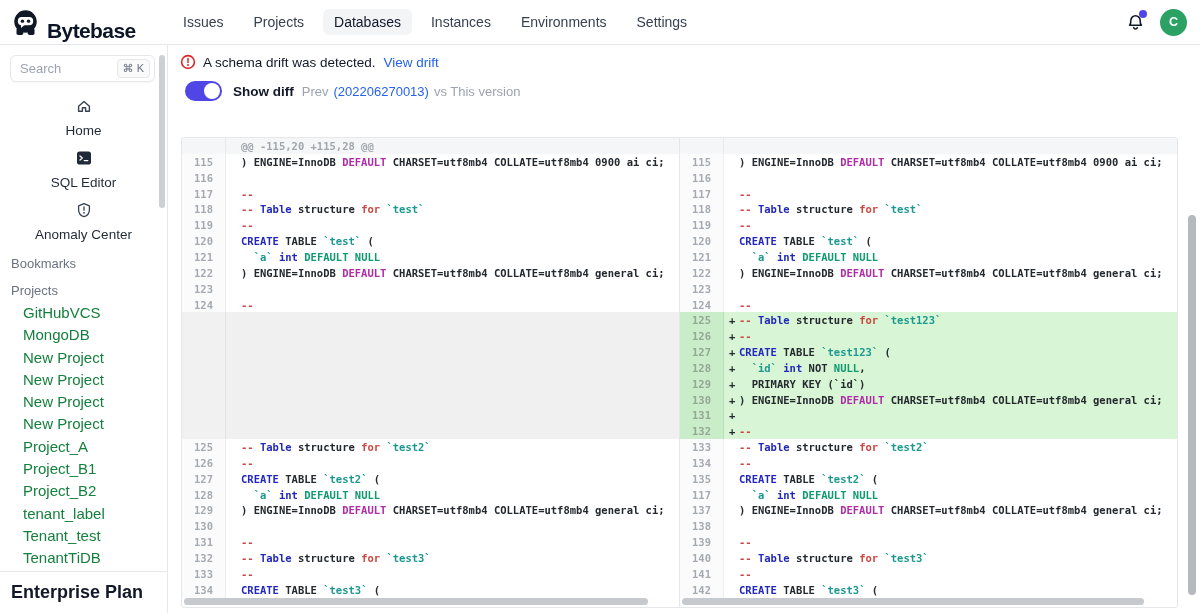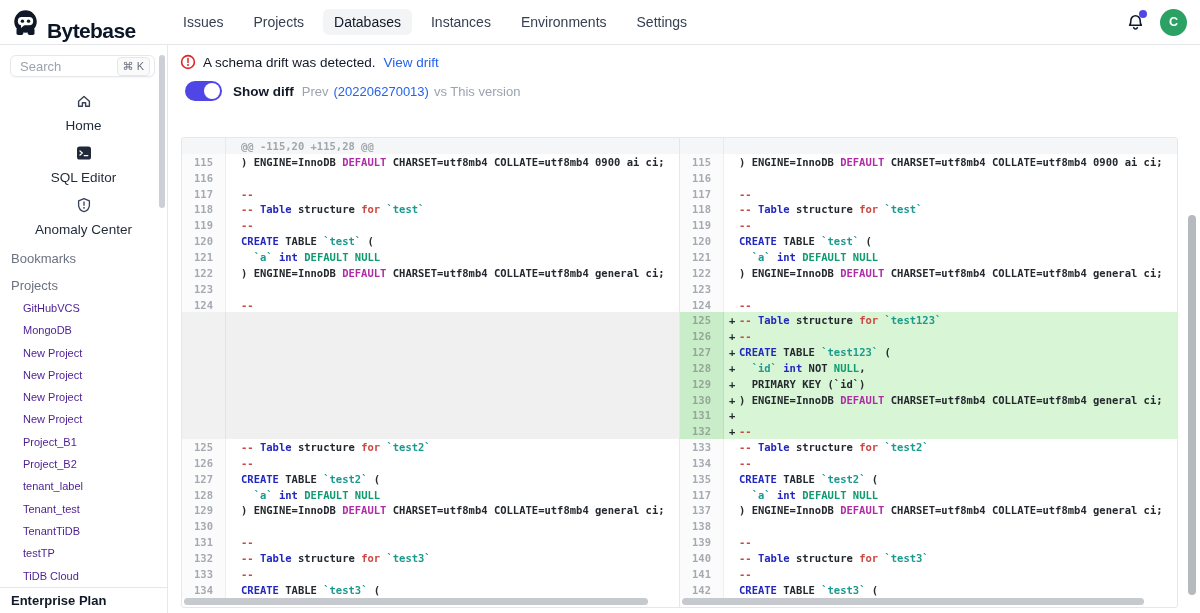--- a/index.html
+++ b/index.html
@@ -16,32 +16,32 @@
   .nav-item.active { background:#f3f4f6; color:#111827; }
   .top-right { margin-left:auto; display:flex; align-items:center; gap:15px; padding-right:13px; }
   .bell { position:relative; width:19px; height:19px; }
   .bell-dot { position:absolute; top:-3px; right:-2px; width:8px; height:8px; border-radius:50%; background:var(--accent,#6366f1); }
   .avatar { width:27px; height:27px; border-radius:50%; background:var(--avatar,#2ba164); color:#fff;
     font-size:12.5px; font-weight:bold; display:flex; align-items:center; justify-content:center; }
 
   
   .sidebar { position:absolute; top:45px; left:0; width:168px; bottom:0; background:#fff;
     border-right:1px solid #e5e7eb; z-index:5; }
-  .search-box { margin:10px 12px 10px 10px; height:22px; border:1px solid #e5e7eb; border-radius:6px;
+  .search-box { margin:10px 12px 10px 10px; height:27px; border:1px solid #e5e7eb; border-radius:6px;
     display:flex; align-items:center; padding:0 4px 0 9px; box-shadow:0 1px 2px rgba(0,0,0,.04); }
   .search-box input { border:none; outline:none; width:86px; font-size:13px; color:#374151; font-family:inherit; }
   .search-box input::placeholder { color:#9ca3af; }
   .kbd { margin-left:auto; border:1px solid #e5e7eb; border-radius:4px; font-size:11px; color:#6b7280;
     padding:2px 5px; background:#fafafa; white-space:nowrap; }
   .side-nav-item { display:flex; align-items:center; gap:9px; padding:6px 11px; font-size:13.5px; color:#1f2937;flex-direction:column; }
   .side-label { padding:8px 11px 4px 11px; font-size:13px; color:#6b7280; }
-  .proj-item { padding:4px 10px 4px 23px; font-size:11px; color:#4c1d95; line-height:14.3px; cursor:pointer; }
+  .proj-item { padding:4px 10px 4px 23px; font-size:15px; color:#15803d; line-height:14.3px; cursor:pointer; }
   .archive-row { display:flex; align-items:center; gap:9px; padding:9px 11px; margin-top:8px; font-size:13.5px; color:#1f2937; }
-  .plan-row { position:absolute; bottom:0; left:0; right:0; border-top:1px solid #e5e7eb; padding:5px 11px;
-    font-weight:bold; font-size:13px; background:#fff; color:#111827; }
+  .plan-row { position:absolute; bottom:0; left:0; right:0; border-top:1px solid #e5e7eb; padding:10px 11px;
+    font-weight:bold; font-size:18px; background:#fff; color:#111827; }
   .side-scroll-thumb { position:absolute; right:2px; top:10px; width:6px; height:153px; border-radius:3px; background:#ccd0d5; }
 
   
   .main { position:absolute; left:169px; top:45px; right:0; bottom:0; overflow:hidden; background:#fff; }
   .breadcrumb { display:flex; align-items:center; padding:15px 0 0 12px; font-size:13px; color:#6b7280; }
   .crumb-item { cursor:pointer; }
   .crumb-sep { margin:0 9px; color:#9ca3af; font-size:11px; }
   .crumb-current { color:#1f2937; font-weight:bold; }
   .crumb-star { margin-left:9px; display:flex; }
 
@@ -152,20 +152,21 @@
 
   <div class="side-label">Bookmarks</div>
   <div class="side-label">Projects</div>
   <div>
       <div class="proj-item">GitHubVCS</div>
       <div class="proj-item">MongoDB</div>
       <div class="proj-item">New Project</div>
       <div class="proj-item">New Project</div>
       <div class="proj-item">New Project</div>
       <div class="proj-item">New Project</div>
+      <div class="proj-item">Project_A</div>
       <div class="proj-item">Project_B1</div>
       <div class="proj-item">Project_B2</div>
       <div class="proj-item">tenant_label</div>
       <div class="proj-item">Tenant_test</div>
       <div class="proj-item">TenantTiDB</div>
       <div class="proj-item">testTP</div>
       <div class="proj-item">TiDB Cloud</div>
     </div>
 
   <div class="archive-row">

